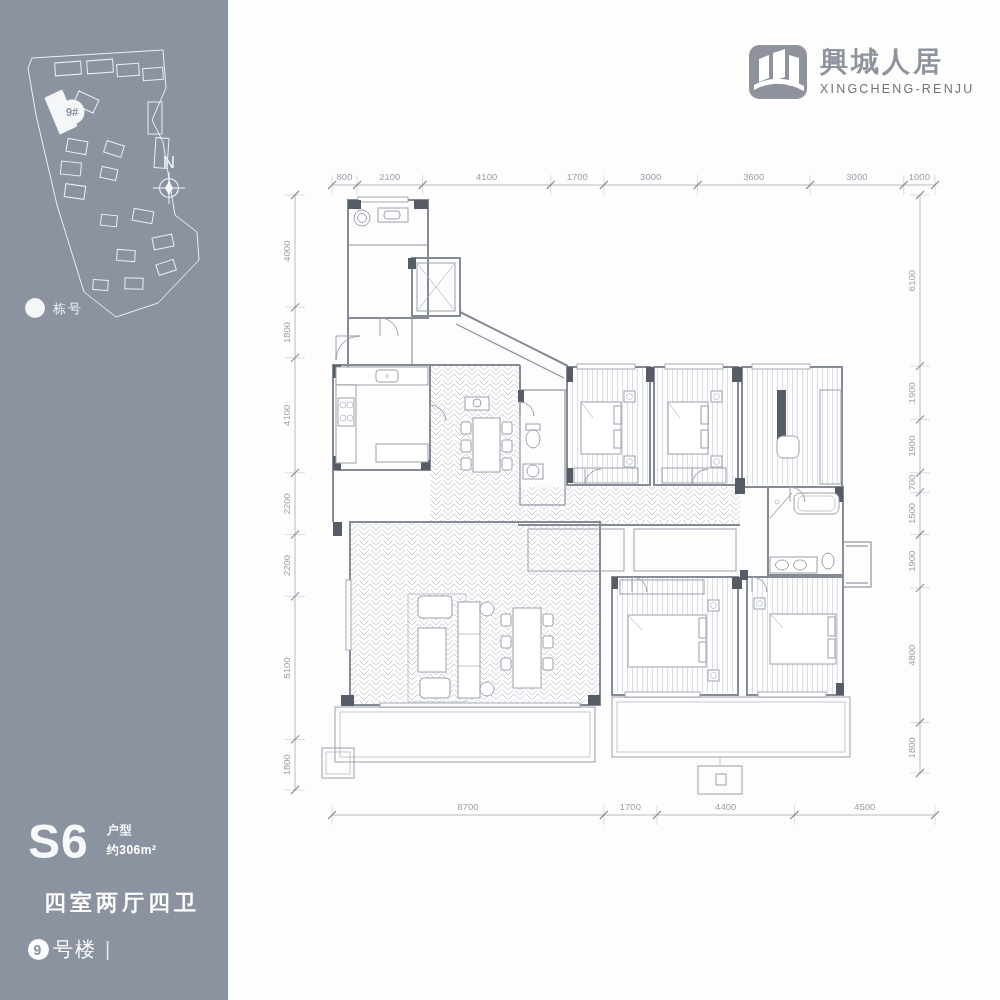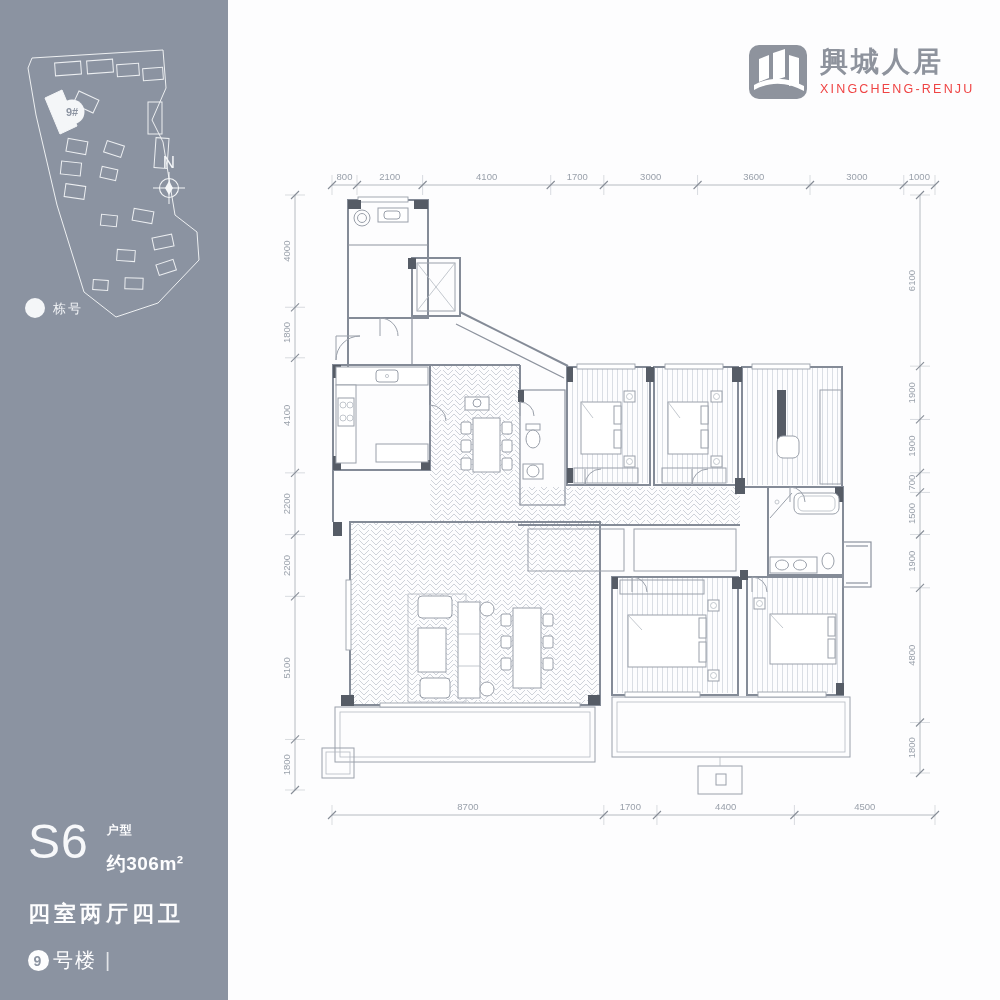--- a/index.html
+++ b/index.html
@@ -3,34 +3,34 @@
 <meta charset="utf-8">
 <style>
   html,body{margin:0;padding:0;background:#ffffff;font-family:"Liberation Sans",sans-serif;}
   .stage{position:relative;width:1000px;height:1000px;background:#fdfdfe;overflow:hidden;}
   
   .side-panel{position:absolute;left:0;top:0;width:228px;height:1000px;background:#8b93a1;}
   .site-svg{position:absolute;left:5px;top:40px;}
   
   .unit-block{position:absolute;left:0;top:818px;width:228px;color:#fdfdfe;}
   .unit-row1{display:flex;align-items:flex-start;padding-left:28px;}
-  .unit-code{font-size:48px;font-weight:400;letter-spacing:1px;line-height:1;color:#f7f8fa;}
+  .unit-code{font-size:48px;font-weight:700;letter-spacing:1px;line-height:1;color:#f7f8fa;}
   .unit-meta{margin-left:18px;margin-top:4px;font-weight:bold;}
   .unit-type{font-size:12px;letter-spacing:1px;}
-  .unit-area{font-size:19px;margin-top:12px;letter-spacing:.5px;}
-  .unit-layout{padding-left:28px;margin-top:22px;font-size:22px;font-weight:600;letter-spacing:4px;}
+  .unit-area{font-size:12px;margin-top:3px;letter-spacing:.5px;}
+  .unit-layout{padding-left:44px;margin-top:22px;font-size:22px;font-weight:600;letter-spacing:4px;}
   .unit-loc{padding-left:28px;margin-top:18px;display:flex;align-items:center;font-size:20px;letter-spacing:2px;}
   .bnum-badge{width:21px;height:21px;border-radius:50%;background:#fdfdfe;color:#8b93a1;font-size:14px;font-weight:700;display:flex;align-items:center;justify-content:center;margin-right:4px;}
   .loc-divider{margin:0 8px;color:rgba(255,255,255,.75);font-weight:200;}
   .loc-name{letter-spacing:8px;}
   
   .logo{position:absolute;left:748px;top:44px;display:flex;align-items:center;justify-content:space-between;}
   .logo-text{margin-left:12px;}
   .logo-title{font-size:28px;font-weight:600;color:#8e939d;letter-spacing:3px;line-height:1;}
-  .logo-sub{font-size:12.5px;color:#ef4444;letter-spacing:2.2px;margin-top:6px;}
+  .logo-sub{font-size:12.5px;color:#737373;letter-spacing:2.2px;margin-top:6px;}
   
   .plan-svg{position:absolute;left:280px;top:150px;}
   .w{stroke:#848b97;stroke-width:2;fill:none;}
   .w1{stroke:#8d939e;stroke-width:1.2;fill:none;}
   .f{stroke:#9aa0aa;stroke-width:1;fill:#ffffff;}
   .fn{stroke:#9aa0aa;stroke-width:1;fill:none;}
   .fl{stroke:#b4bac2;stroke-width:.8;fill:none;}
   .col{fill:#565c66;stroke:none;}
   .win{stroke:#9aa0aa;stroke-width:.9;fill:#ffffff;}
   .dimline{stroke:#aeb3bb;stroke-width:.9;}

